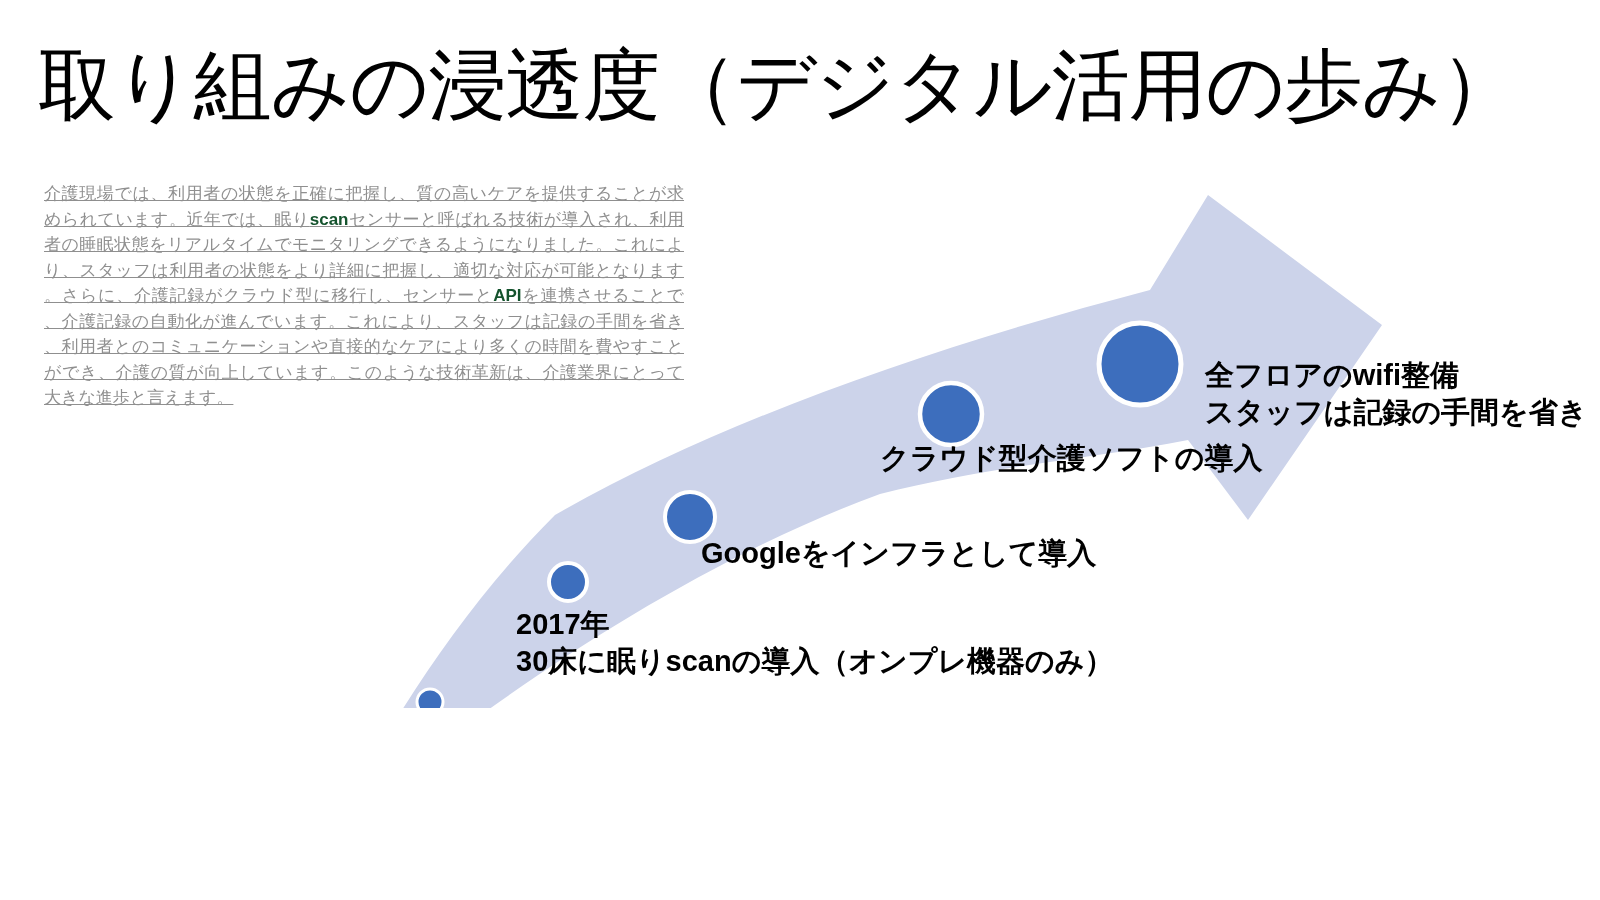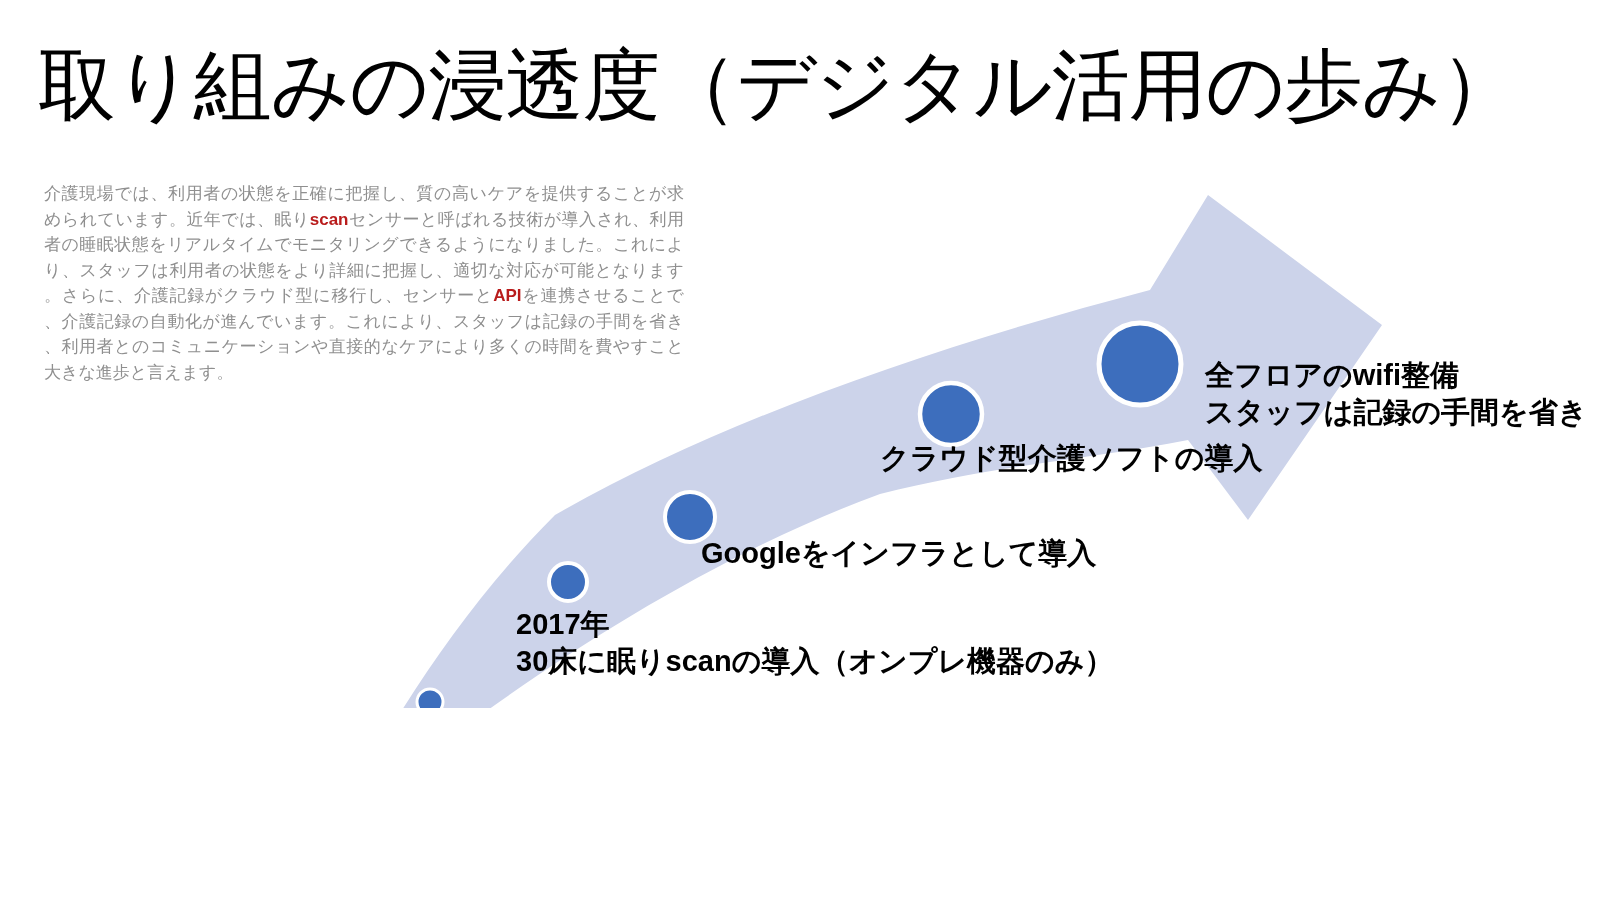--- a/index.html
+++ b/index.html
@@ -20,30 +20,31 @@
     letter-spacing:-1px;
     white-space:nowrap;
   }
   .intro{
     position:absolute;
     left:44px;top:181px;
     width:640px;
     font-size:17px;
     line-height:25.5px;
     color:#8f8f8f;
+    text-decoration:underline;
   }
   .intro div{
     text-align:justify;
     text-align-last:justify;
   }
   .intro div:last-child{
     text-align-last:left;
   }
   .intro .latin{
-    color:#b91c1c;
+    color:#14532d;
     font-weight:700;
   }
   .arrow-svg{
     position:absolute;
     left:0;top:0;
     width:1600px;height:900px;
   }
   .milestone{
     position:absolute;
     color:#000;
@@ -66,20 +67,21 @@
   <div class="title">取り組みの浸透度（デジタル活用の歩み）</div>
 
   <div class="intro">
       <div><span>介護現場では、利用者の状態を正確に把握し、質の高いケアを提供することが求</span></div>
       <div><span>められています。近年では、眠り</span><span class="latin">scan</span><span>センサーと呼ばれる技術が導入され、利用</span></div>
       <div><span>者の睡眠状態をリアルタイムでモニタリングできるようになりました。これによ</span></div>
       <div><span>り、スタッフは利用者の状態をより詳細に把握し、適切な対応が可能となります</span></div>
       <div><span>。さらに、介護記録がクラウド型に移行し、センサーと</span><span class="latin">API</span><span>を連携させることで</span></div>
       <div><span>、介護記録の自動化が進んでいます。これにより、スタッフは記録の手間を省き</span></div>
       <div><span>、利用者とのコミュニケーションや直接的なケアにより多くの時間を費やすこと</span></div>
+      <div><span>ができ、介護の質が向上しています。このような技術革新は、介護業界にとって</span></div>
       <div><span>大きな進歩と言えます。</span></div>
     </div>
 
   <svg class="arrow-svg" viewBox="0 0 1600 900" xmlns="http://www.w3.org/2000/svg">
     <path d="M 318 858
              C 380 740 450 620 555 515
              C 720 420 940 345 1150 290
              L 1208 195
              L 1382 325
              L 1248 520

